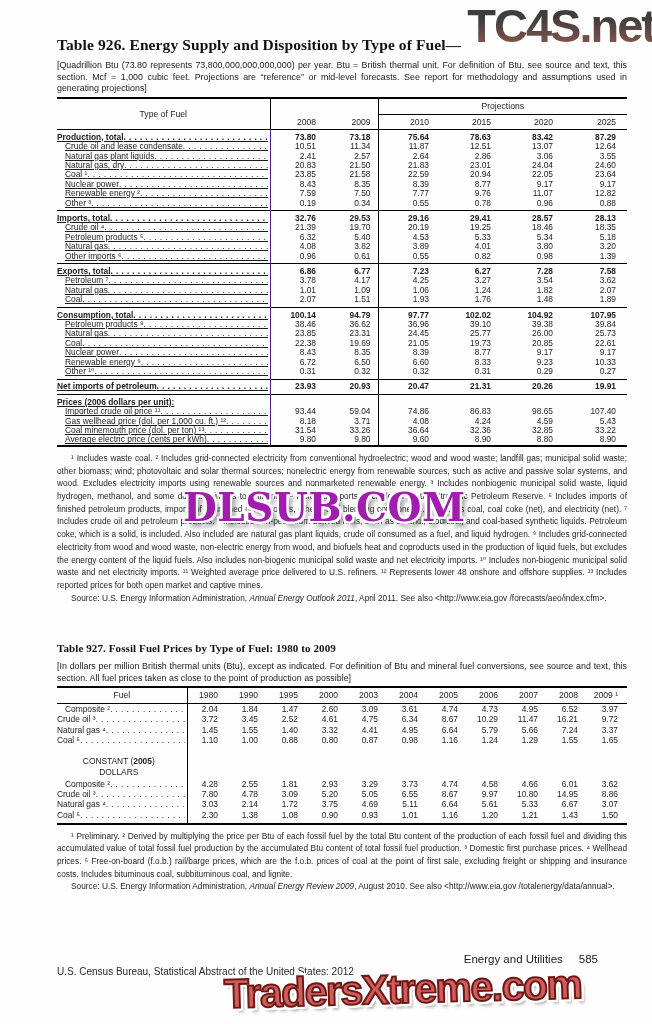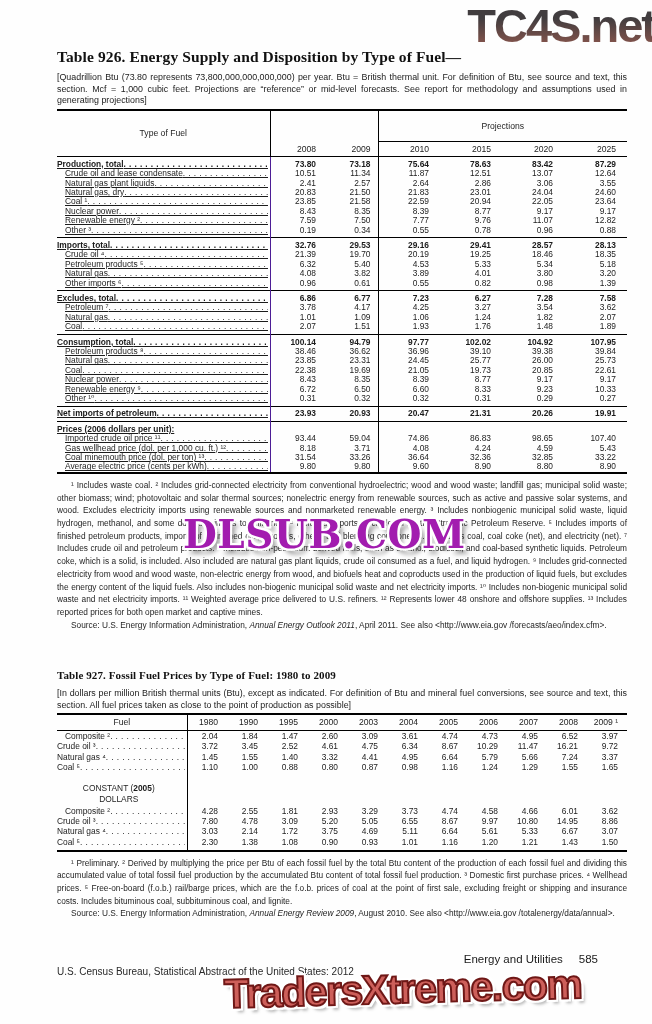--- a/index.html
+++ b/index.html
@@ -1,36 +1,36 @@
 <!DOCTYPE html>
 <html><head>
 <meta charset="utf-8">
 <style>
   * { margin:0; padding:0; box-sizing:border-box; }
   html,body { background:#ffffff; }
   .page {
     position:relative; width:652px; height:1024px; background:#fefefe;
     font-family:"Liberation Sans","DejaVu Sans",sans-serif; color:#1c1c1c; overflow:hidden;
   }
-  .content { position:absolute; left:57px; top:48px; width:570px; }
+  .content { position:absolute; left:57px; top:36px; width:570px; }
 
   
   .tbl-title {
     font-family:"Liberation Serif","DejaVu Serif",serif;
     font-weight:bold; font-size:15.5px; line-height:1.16; color:#111; letter-spacing:.1px;
   }
   .tbl-note { font-size:8.9px; line-height:1.3; margin-top:6px; text-align:justify; color:#222; }
 
   
   table { border-collapse:collapse; table-layout:fixed; width:570px; margin-top:2px;
           border-top:2px solid #000; border-bottom:2px solid #000; font-size:8.4px; color:#1c1c1c; }
   th { font-weight:normal; font-size:8.6px; }
   thead th.stub { border-right:1px solid #000; border-bottom:1px solid #000; text-align:center; vertical-align:middle; }
   thead th.gap { border-bottom:0; }
-  thead th.projections { border-left:1px solid #000; border-bottom:1px solid #000; text-align:center; height:32px; vertical-align:middle; }
+  thead th.projections { border-left:1px solid #000; border-bottom:1px solid #000; text-align:center; height:17px; vertical-align:middle; }
   thead tr.years th { text-align:right; border-bottom:1px solid #000; height:15px; vertical-align:middle; }
   thead tr.years th.est { padding-right:7px; }
   thead tr.years th.proj { padding-right:11px; }
   thead th.vline, td.vline { border-left:1px solid #000; }
 
   tbody td { line-height:9.4px; vertical-align:bottom; }
   td.stub { border-right:1px solid #4c1d95; padding-right:2px;text-decoration:underline; }
   td.num { text-align:right; }
   td.num.est { padding-right:7px; }
   td.num.proj { padding-right:11px; }
@@ -310,21 +310,21 @@
             <td class="num est">0.96</td>
             <td class="num est">0.61</td>
             <td class="num proj vline">0.55</td>
             <td class="num proj">0.82</td>
             <td class="num proj">0.98</td>
             <td class="num proj">1.39</td>
           </tr>
           <tr class="sep ">
             <td class="stub b">
               <div class="lbl-row">
-                <span class="lbl">Excludes, total</span>
+                <span class="lbl">Exports, total</span>
                 <span class="leader"></span>
               </div>
             </td>
             <td class="num est b">6.86</td>
             <td class="num est b">6.77</td>
             <td class="num proj vline b">7.23</td>
             <td class="num proj b">6.27</td>
             <td class="num proj b">7.28</td>
             <td class="num proj b">7.58</td>
           </tr>

